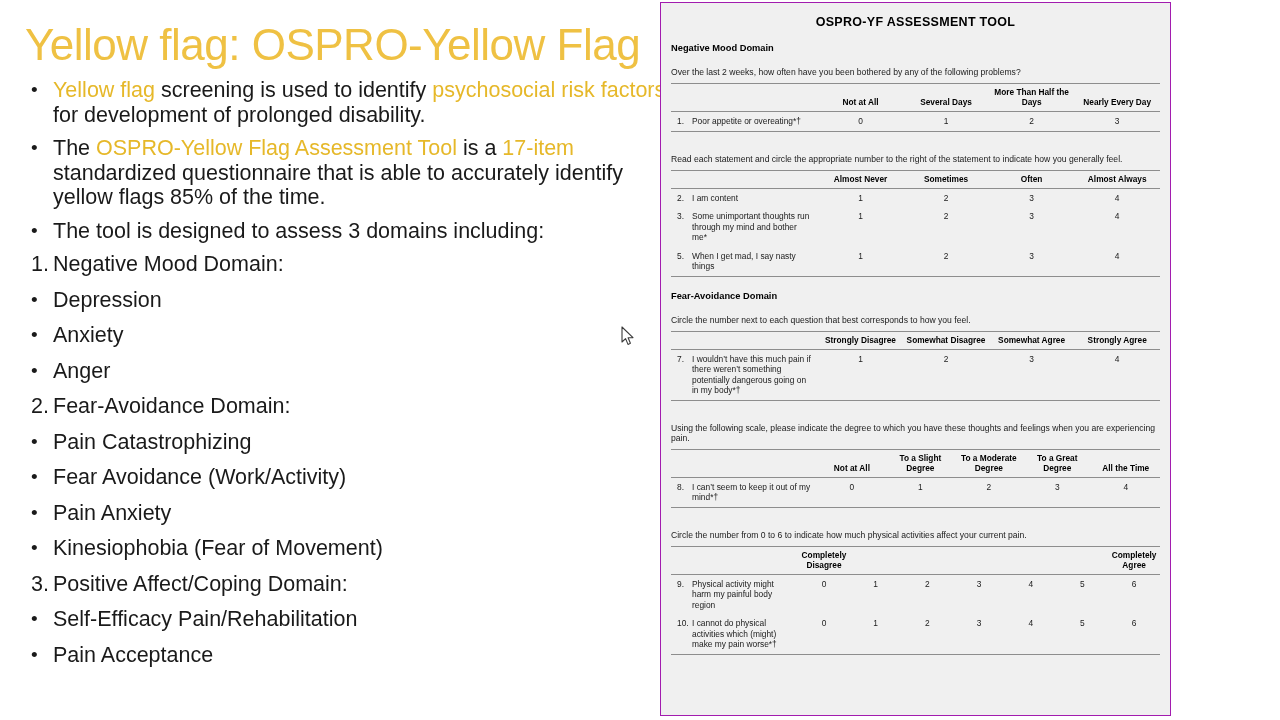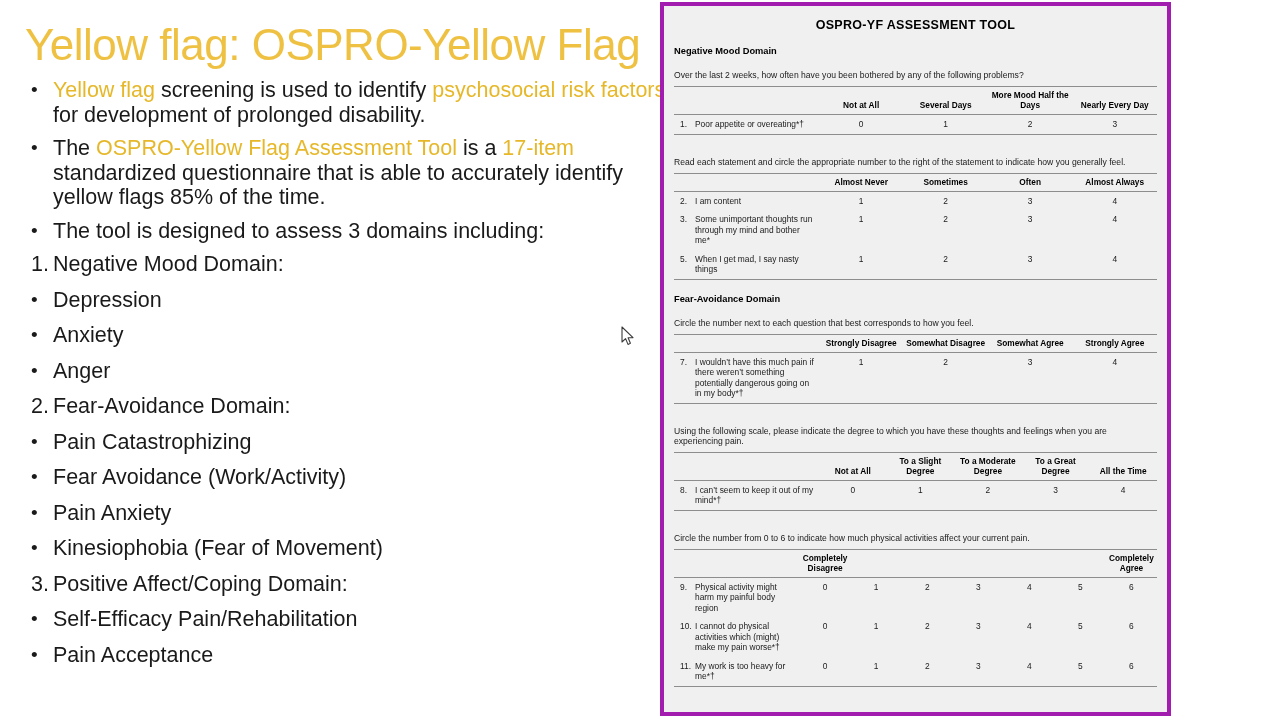--- a/index.html
+++ b/index.html
@@ -103,21 +103,21 @@
   }
 
   
   #doc-pane {
     position: absolute;
     left: 660px;
     top: 2px;
     width: 511px;
     height: 714px;
     background: #f0f0f0;
-    border: 4px solid #a21caf;
+    border: 1px solid #a21caf;
     box-sizing: border-box;
     overflow: hidden;
     color: #111;
   }
 
   #doc-title {
     text-align: center;
     font-size: 12.5px;
     font-weight: bold;
     letter-spacing: 0.3px;
@@ -268,21 +268,21 @@
           <col style="width: 17.5%;">
           <col style="width: 17.5%;">
           <col style="width: 17.5%;">
           <col style="width: 17.5%;">
         </colgroup>
         <thead>
           <tr>
             <th class="lead">&nbsp;</th>
             <th>Not at All</th>
             <th>Several Days</th>
-            <th>More Mood Half the Days</th>
+            <th>More Than Half the Days</th>
             <th>Nearly Every Day</th>
           </tr>
         </thead>
         <tbody>
           <tr>
             <td class="qtext"><span class="qnum">1.</span><span class="qbody">Poor appetite or overeating*†</span></td>
             <td>0</td>
             <td>1</td>
             <td>2</td>
             <td>3</td>
@@ -432,26 +432,16 @@
           <tr>
             <td class="qtext"><span class="qnum">10.</span><span class="qbody">I cannot do physical activities which (might) make my pain worse*†</span></td>
             <td>0</td>
             <td>1</td>
             <td>2</td>
             <td>3</td>
             <td>4</td>
             <td>5</td>
             <td>6</td>
           </tr>
-          <tr>
-            <td class="qtext"><span class="qnum">11.</span><span class="qbody">My work is too heavy for me*†</span></td>
-            <td>0</td>
-            <td>1</td>
-            <td>2</td>
-            <td>3</td>
-            <td>4</td>
-            <td>5</td>
-            <td>6</td>
-          </tr>
         </tbody>
       </table>
     </div>
 </div>
 
 </body></html>

